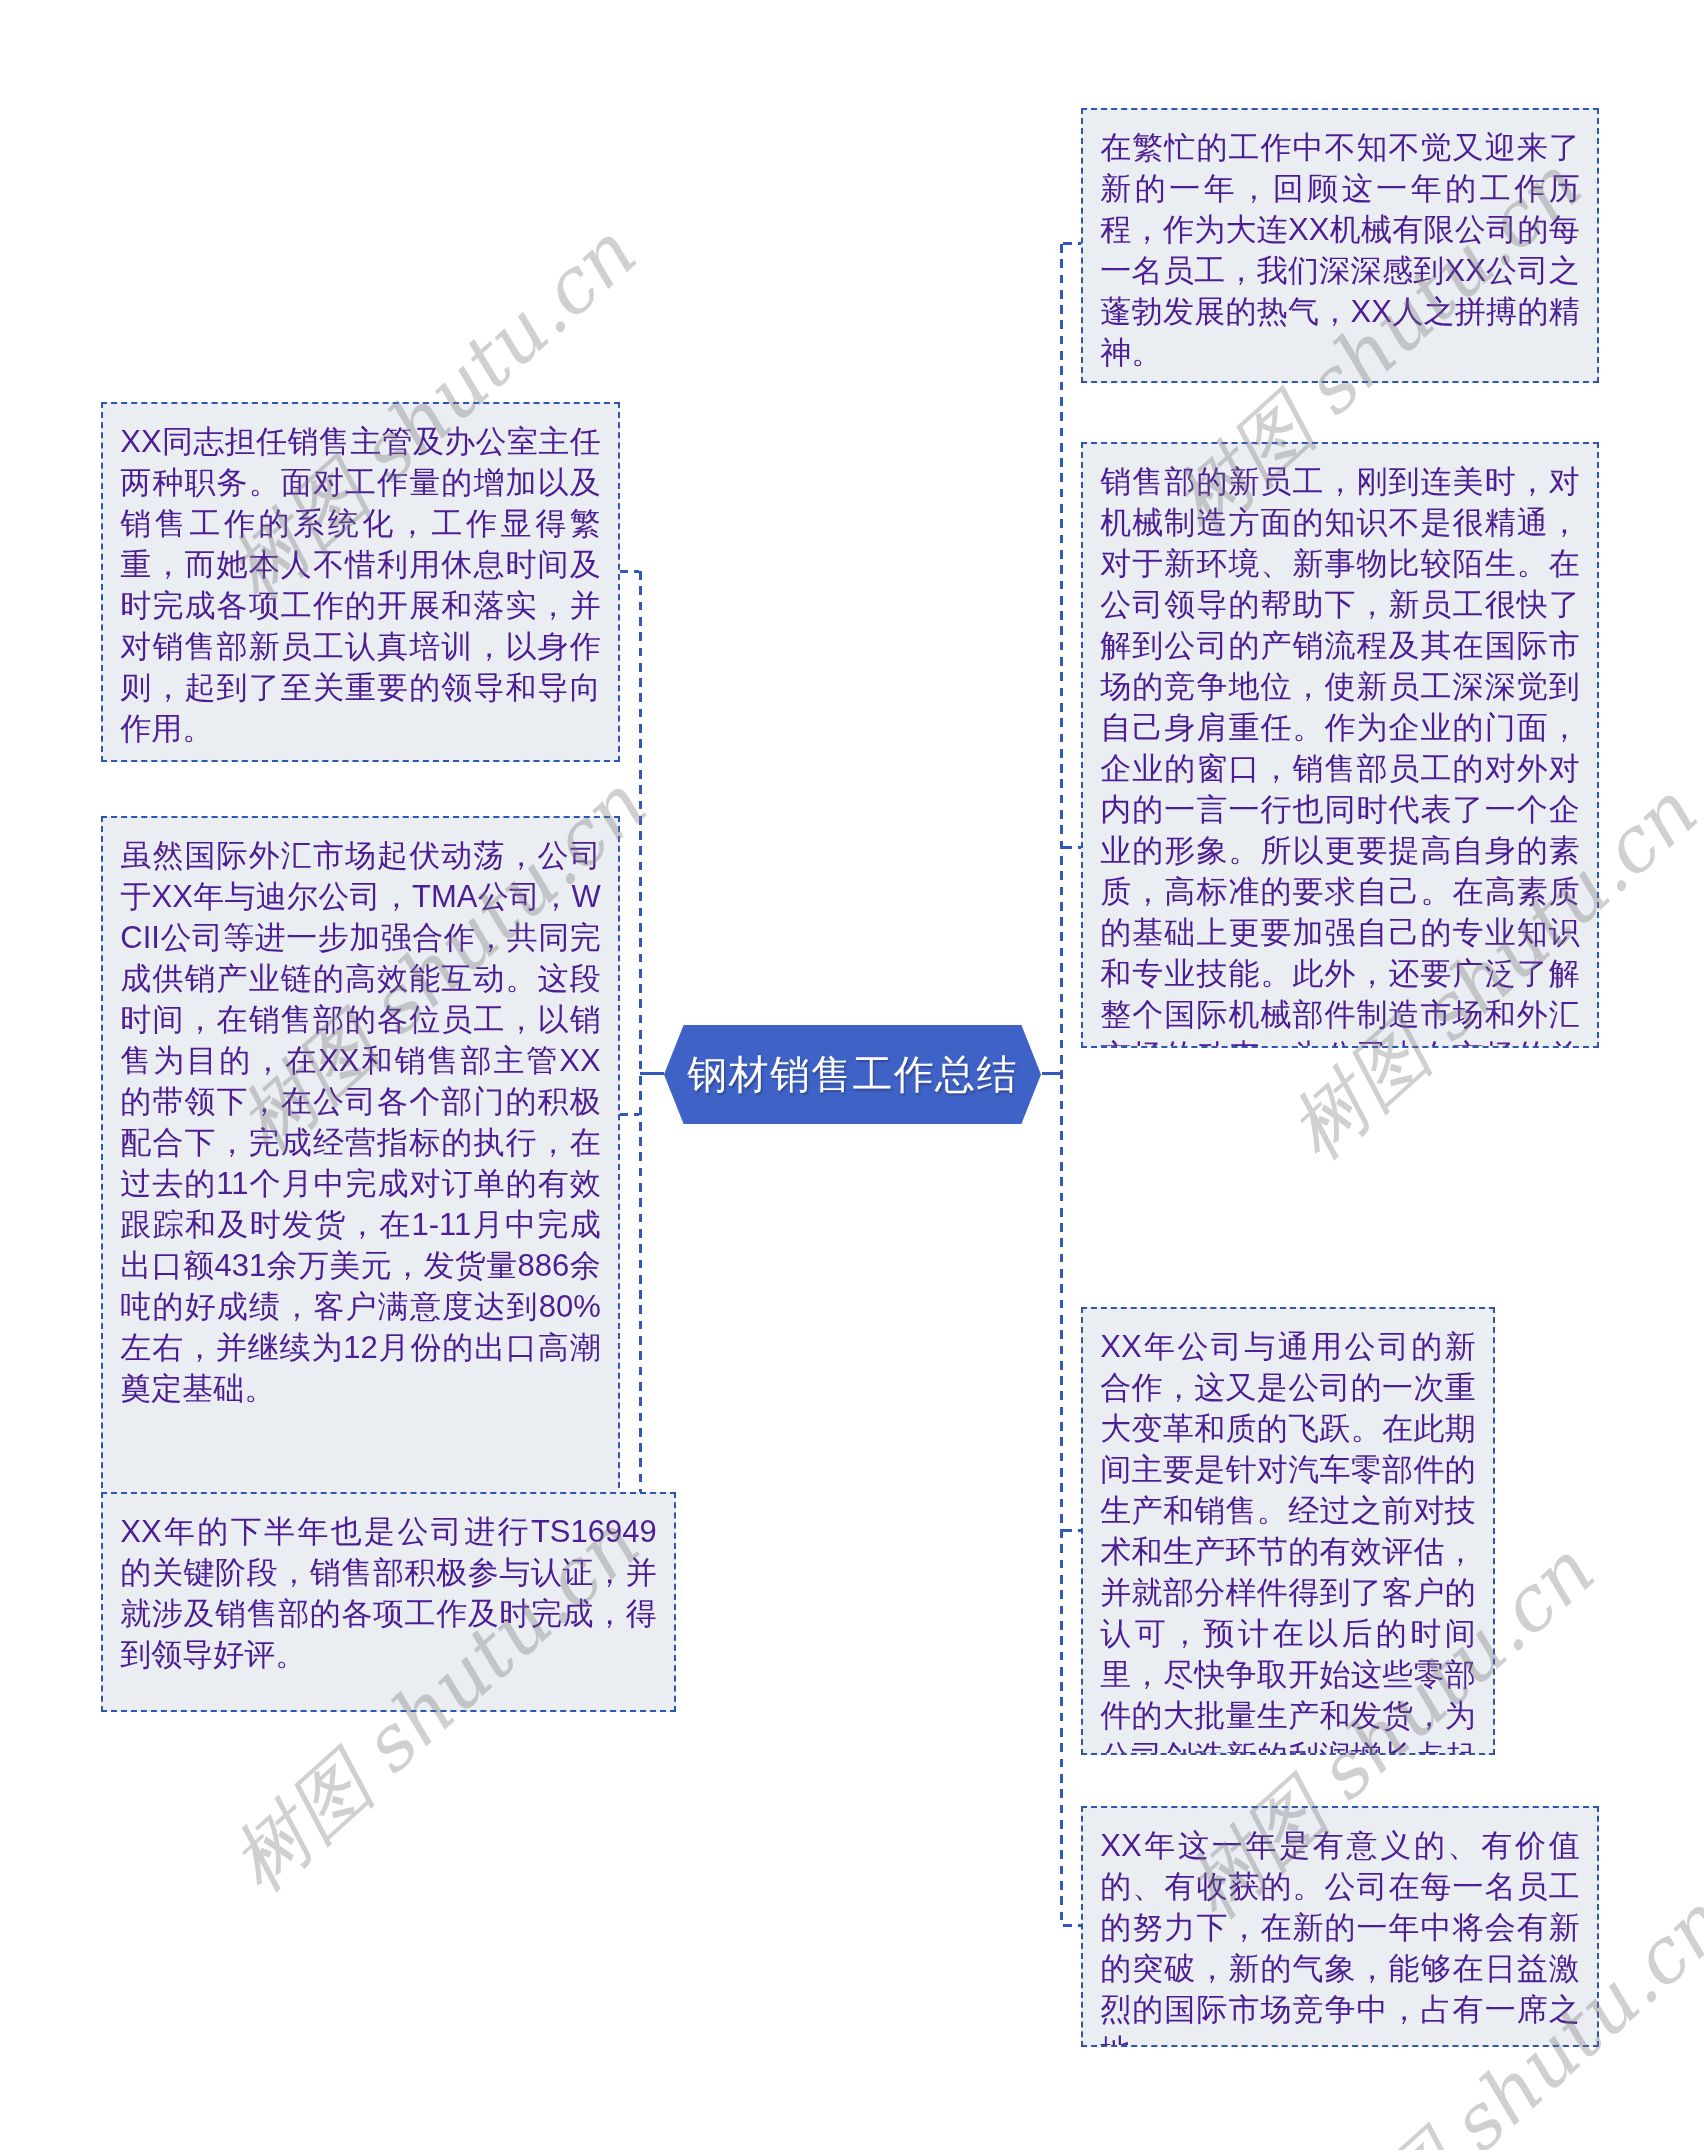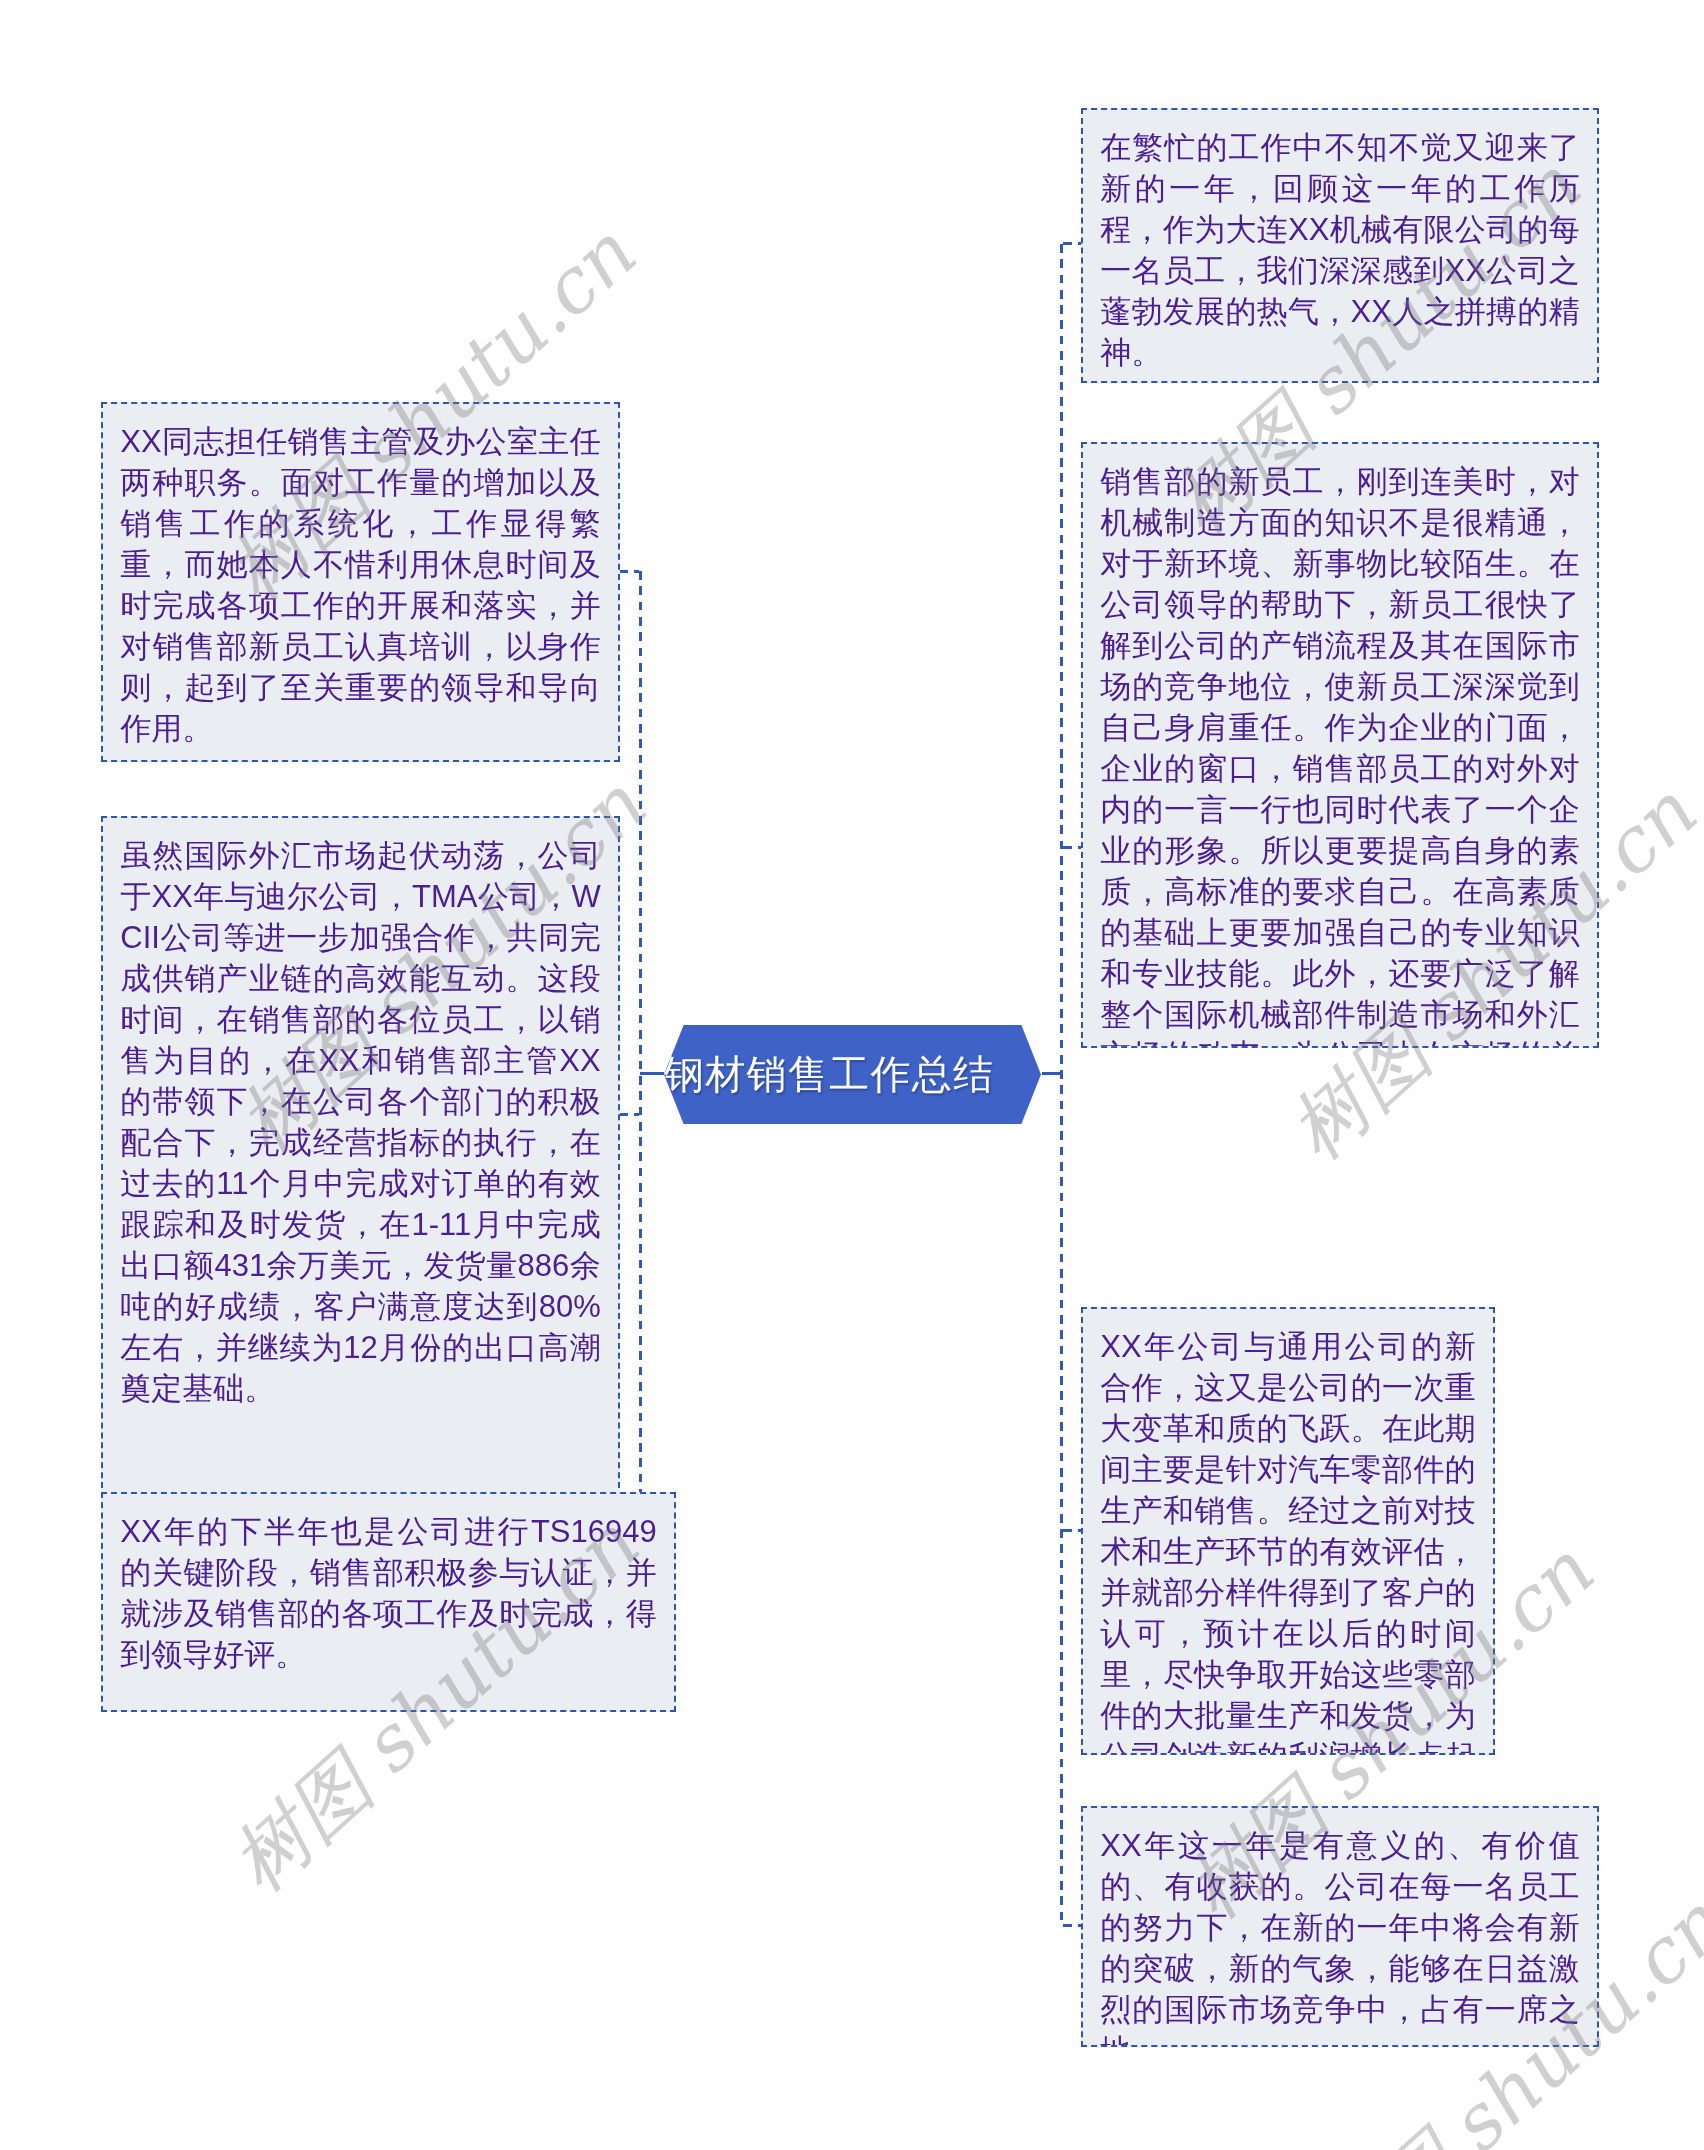--- a/index.html
+++ b/index.html
@@ -44,20 +44,21 @@
   #central-node {
     position: absolute;
     left: 664px;
     top: 1025px;
     width: 377px;
     height: 99px;
     background: #3E62C5;
     clip-path: polygon(0 50%, 5.2% 0, 94.8% 0, 100% 50%, 94.8% 100%, 5.2% 100%);
     display: flex;
     align-items: center;
+    justify-content: center;
   }
   #central-node .node-label {
     color: #ffffff;
     font-size: 40px;
     letter-spacing: 1.3px;
     white-space: nowrap;
     text-shadow: 1.3px 2px 2px rgba(20,30,70,0.35);
   }
 
   

